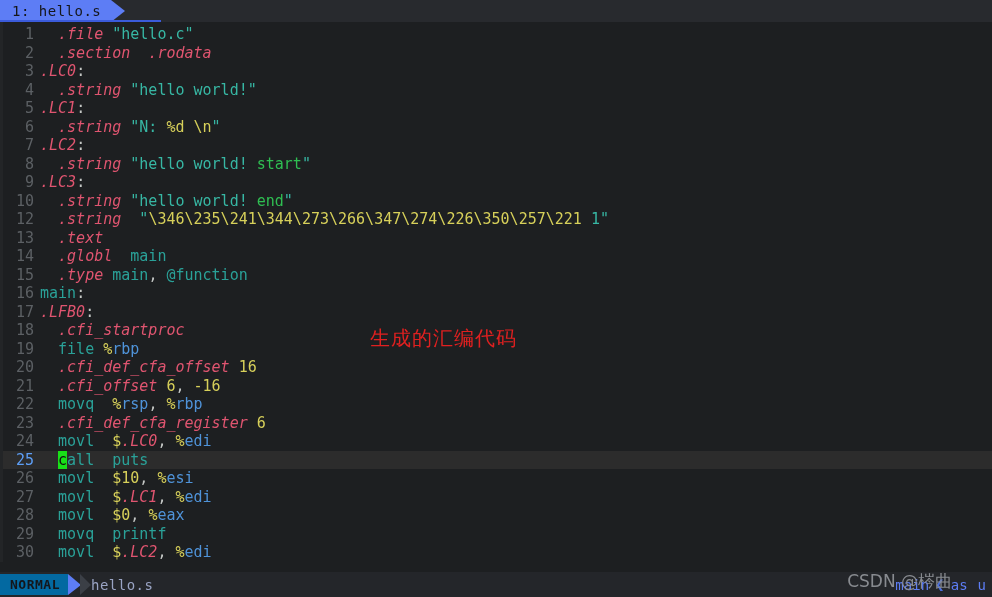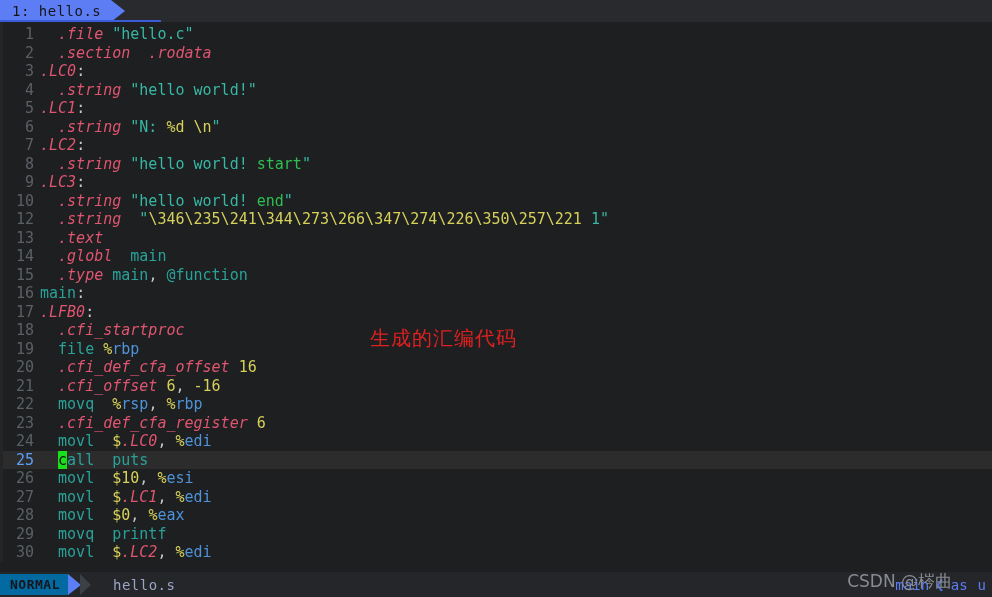--- a/index.html
+++ b/index.html
@@ -126,21 +126,21 @@
     border-left:13px solid #5d7df5;
   }
   .mode-arrow2{
     width:0;height:0;
     border-top:11px solid transparent;
     border-bottom:10px solid transparent;
     border-left:11px solid #3b3f46;
     margin-left:-1px;
   }
   .status-file{
-    color:#9aa4c4;margin-left:22px;letter-spacing:.5px;
+    color:#9aa4c4;margin-left:0;letter-spacing:.5px;
     font-family:"DejaVu Sans Mono","Liberation Mono",monospace;
   }
   .status-right{
     margin-left:auto;display:flex;align-items:center;
     color:#5d7df5;padding-right:6px;white-space:nowrap;
     font-family:"DejaVu Sans Mono","Liberation Mono",monospace;
   }
   .branch-sep{color:#4a6fe0;margin:0 6px;font-size:16px;}
   .status-ft{color:#5d7df5;}
   .status-tail{color:#5d7df5;margin-left:10px;}

